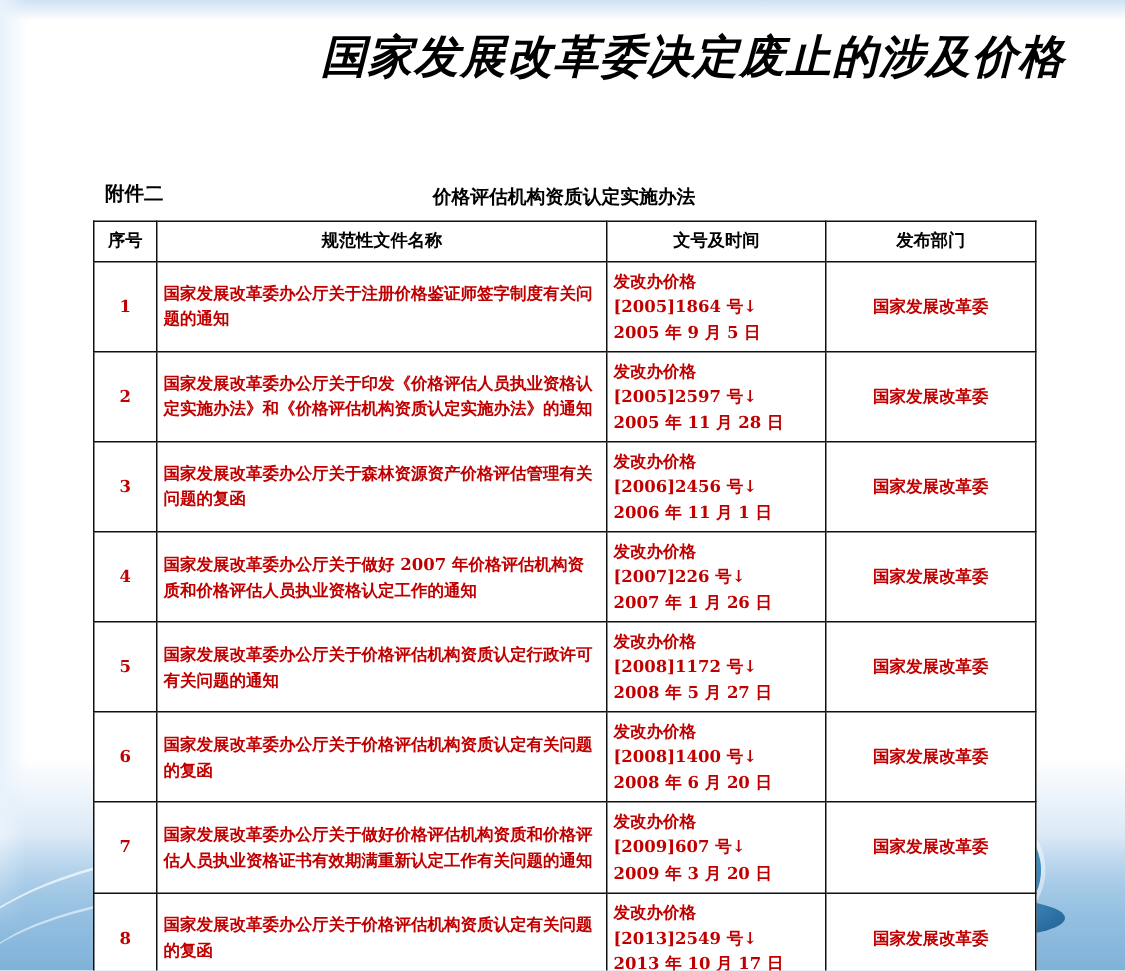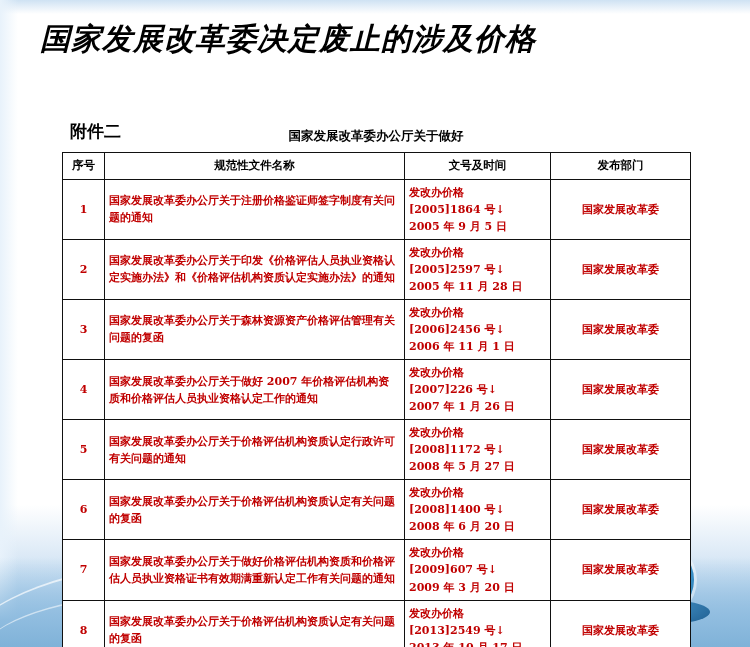--- a/index.html
+++ b/index.html
@@ -70,40 +70,40 @@
     position: absolute; right: 40px; bottom: 22px;
     width: 108px; height: 26px;
     background: radial-gradient(ellipse at 50% 20%, #3f95cd 0%, #1b5f93 80%);
     border-radius: 50%;
     opacity: .9;
   }
   
   .title {
     position: absolute;
     top: 18px; left: 40px; width: 670px;
-    text-align: left;
+    text-align: right;
     font-family: "DejaVu Serif", serif;
     font-weight: bold;
     font-style: italic;
     font-size: 30px;
     line-height: 1.42;
     color: #000000;
     letter-spacing: 1px;
   }
   .title .line { display: block; white-space: nowrap; }
 
   
   .doc {
     position: absolute;
     left: 62px; top: 120px; width: 628px;
   }
   .attach {
     font-family: "DejaVu Serif", serif;
     font-weight: bold;
-    font-size: 17px;
+    font-size: 13px;
     color: #000;
     margin: 0 0 2px 8px;
   }
   .doc-head {
     font-family: "DejaVu Serif", serif;
     font-weight: bold;
     font-size: 12.5px;
     line-height: 1.5;
     color: #000;
     text-align: center;
@@ -182,21 +182,21 @@
   <div class="globe-base"></div>
   <div class="globe"></div>
 
   <div class="title">
     <span class="line">国家发展改革委决定废止的涉及价格</span>
   </div>
 
   <div class="doc">
     <div class="attach">附件二</div>
     <div class="doc-head">
-      <div>国家发展改革委办公厅关于做好</div>
+      <div>价格评估机构资质认定实施办法</div>
     </div>
 
     <table class="catalog">
       <colgroup>
         <col class="c-no">
           <col class="c-name">
           <col class="c-doc">
           <col class="c-dept">
       </colgroup>
       <thead>

